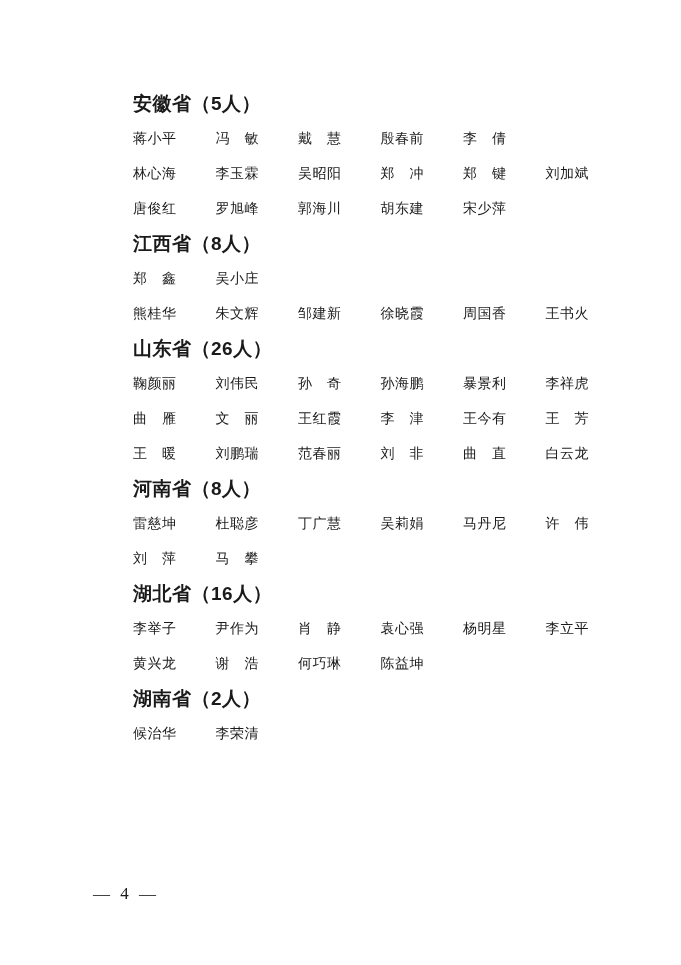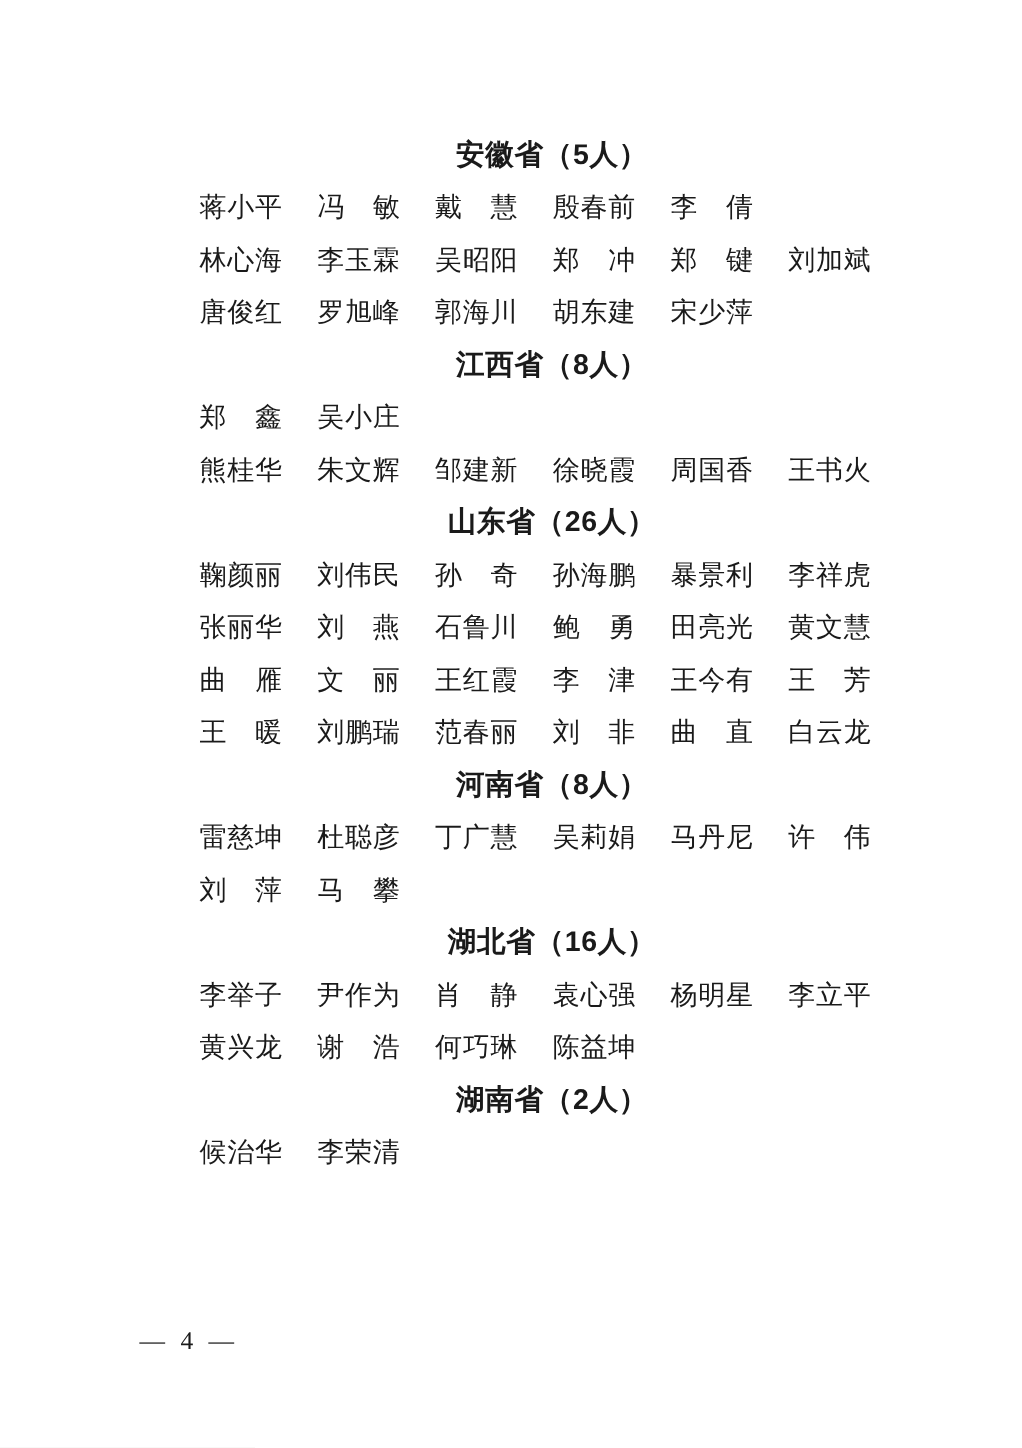--- a/index.html
+++ b/index.html
@@ -19,31 +19,30 @@
   .content {
     position: absolute;
     left: 133px;
     top: 86px;
     width: 470px;
   }
   .line {
     height: 35px;
     line-height: 35px;
     white-space: nowrap;
-    text-align: center;
   }
   .header {
     font-weight: 700;
     font-size: 19px;
     letter-spacing: 0.5px;
   }
   .names {
     display: flex;
-    gap: 23px;
-    font-size: 18px;
+    gap: 39px;
+    font-size: 14px;
     font-weight: 400;
   }
   .name {
     display: inline-block;
     letter-spacing: 0.5px;
   }
   .footer {
     position: absolute;
     left: 93px;
     top: 884px;
@@ -97,28 +96,20 @@
       <div class="line header"><span>山东省</span><span>（26人）</span></div>
       <div class="line names">
         <span class="name">鞠颜丽</span>
         <span class="name">刘伟民</span>
         <span class="name">孙　奇</span>
         <span class="name">孙海鹏</span>
         <span class="name">暴景利</span>
         <span class="name">李祥虎</span>
       </div>
       <div class="line names">
-        <span class="name">张丽华</span>
-        <span class="name">刘　燕</span>
-        <span class="name">石鲁川</span>
-        <span class="name">鲍　勇</span>
-        <span class="name">田亮光</span>
-        <span class="name">黄文慧</span>
-      </div>
-      <div class="line names">
         <span class="name">曲　雁</span>
         <span class="name">文　丽</span>
         <span class="name">王红霞</span>
         <span class="name">李　津</span>
         <span class="name">王今有</span>
         <span class="name">王　芳</span>
       </div>
       <div class="line names">
         <span class="name">王　暖</span>
         <span class="name">刘鹏瑞</span>

